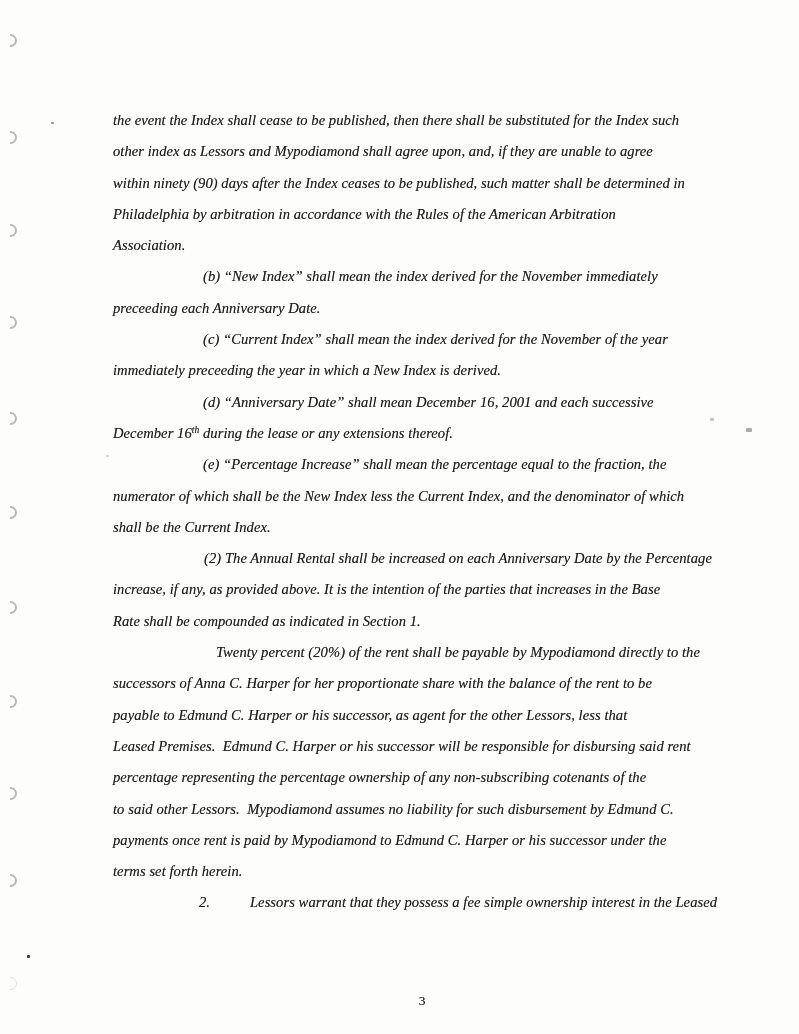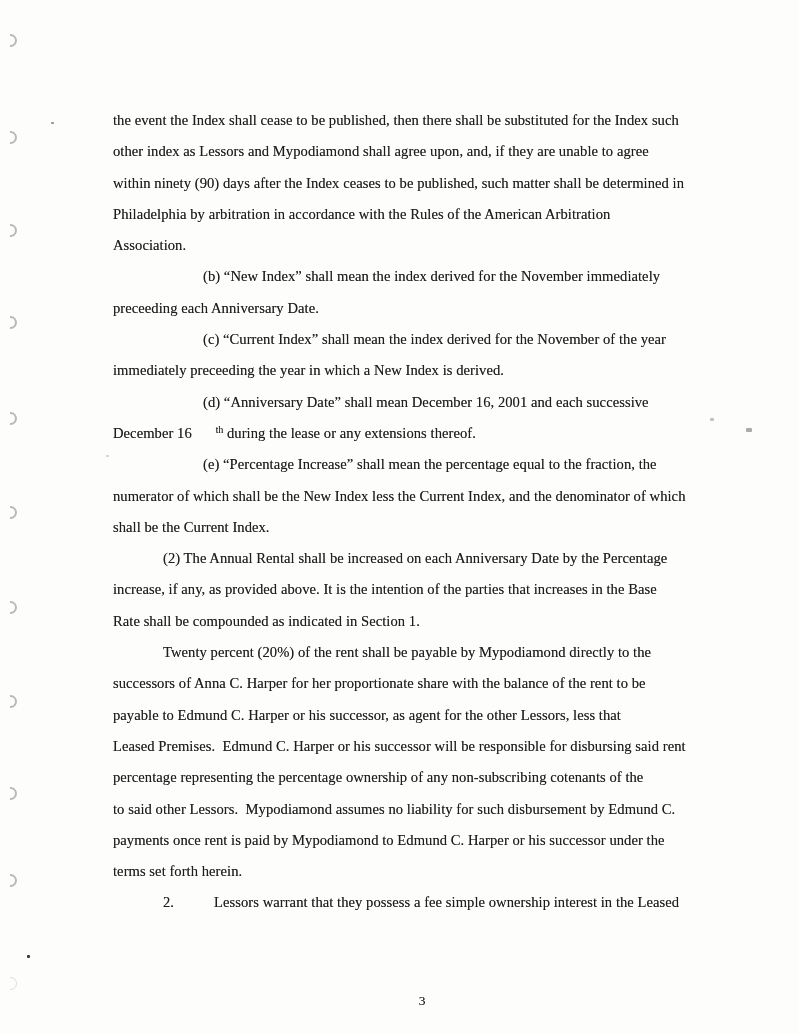--- a/index.html
+++ b/index.html
@@ -22,28 +22,28 @@
     left: 113px;
     top: 105px;
     width: 640px;
   }
   .line {
     white-space: pre;
     font-size: 14.6px;
     line-height: 31.3px;
     letter-spacing: 0.05px;
     text-shadow: 0 0 0.6px rgba(20,20,20,0.55); 
+    font-style: italic;
   }
   .line.indent-1 { padding-left: 90px; }
-  .line.indent-2 { padding-left: 50px; }
+  .line.indent-2 { padding-left: 50px; text-align: center; }
   .line sup {
     font-size: 9.5px;
     line-height: 0;
     vertical-align: 5px;
-    margin-left: 24px;
   }
   .tab { display: inline-block; width: 40px; }
   
   .page-number {
     position: absolute;
     left: 392px;
     top: 993px;
     width: 60px;
     text-align: center;
     font-size: 13.5px;

